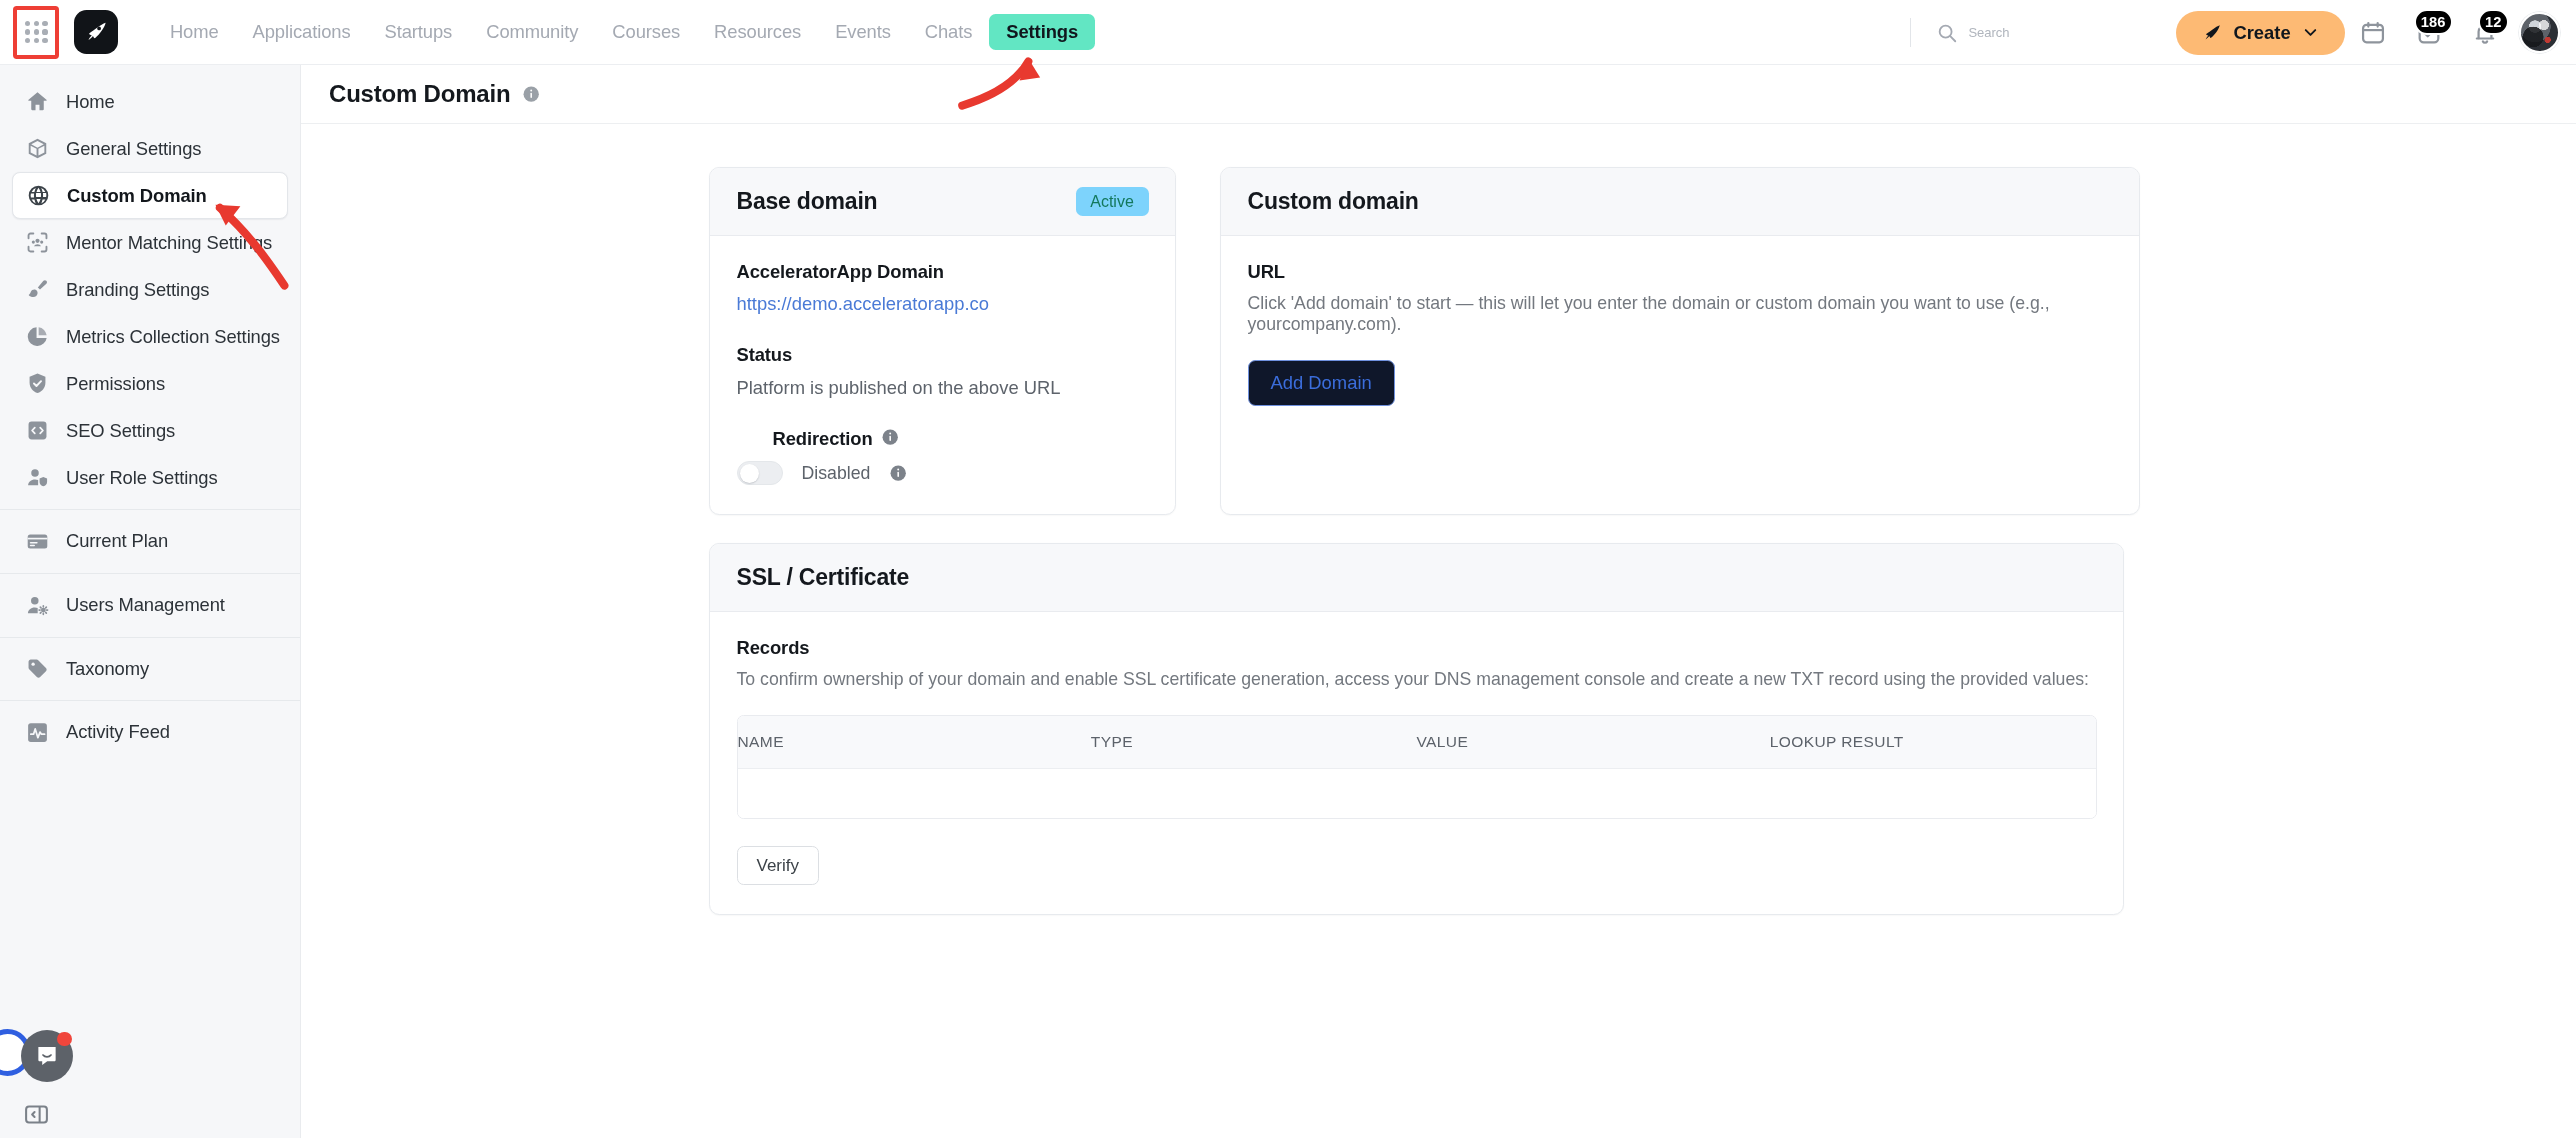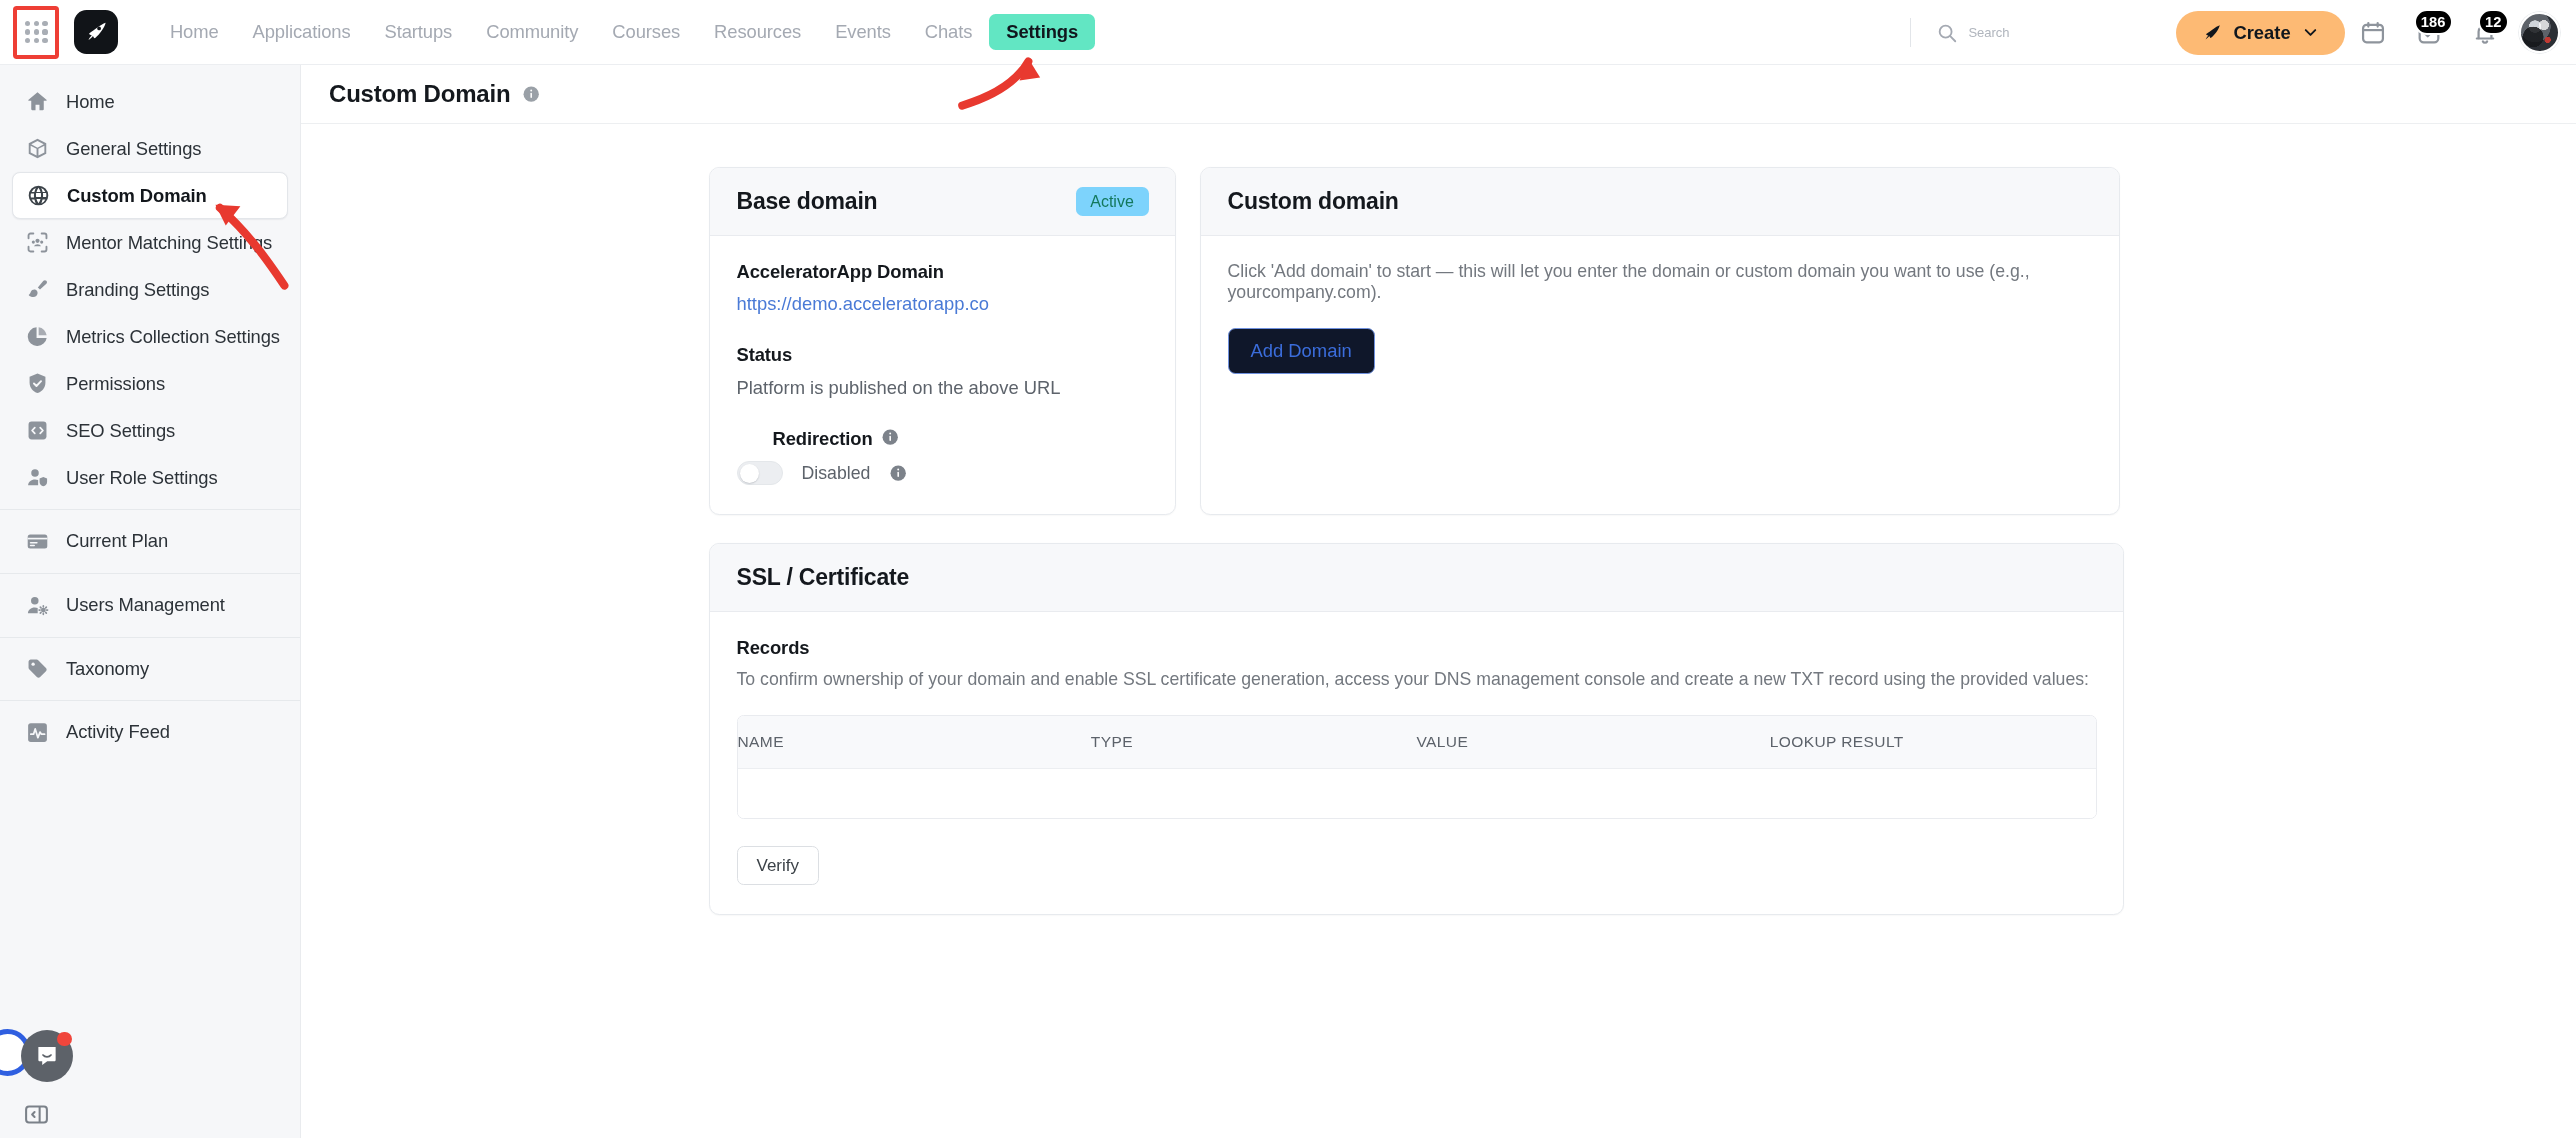--- a/index.html
+++ b/index.html
@@ -110,21 +110,21 @@
 
   
   .main { position: absolute; top: 65px; left: 301px; width: 2275px; height: 1074px; background: #ffffff; }
   .page-head {
     height: 59px; display: flex; align-items: center; gap: 11.8px;
     padding-left: 28px; border-bottom: 0.7px solid #edeff1;
   }
   .page-title { font-size: 24px; font-weight: 700; color: #14181d; letter-spacing: -0.2px; }
 
   .content { position: relative; padding: 43px 0 0 0; }
-  .row { display: flex; gap: 24px; padding-left: 408px; padding-right: 16px; }
+  .row { display: flex; gap: 44px; padding-left: 408px; padding-right: 16px; }
 
   .card {
     background: #ffffff; border: 0.7px solid #e7eaee; border-radius: 10.3px;
     box-shadow: 0 0.7px 1.5px rgba(16,24,40,.03);
     overflow: hidden;
   }
   .card-head {
     background: #f7f8fa; border-bottom: 0.7px solid #e9ebef;
     padding: 19px 26.5px; display: flex; align-items: center; justify-content: space-between;
     min-height: 68px;
@@ -461,20 +461,21 @@
               </div>
             </div>
           </div>
         </div>
 
         <div class="card" style="width:920px;">
           <div class="card-head">
             <span class="card-title">Custom domain</span>
           </div>
           <div class="card-body">
+            <div class="field-label">URL</div>
             <div class="hint">Click 'Add domain' to start — this will let you enter the domain or custom domain you want to use (e.g., yourcompany.com).</div>
             <button class="btn-outline-blue" style="margin-top:25px;">Add Domain</button>
           </div>
         </div>
       </div>
 
       <div class="row" style="margin-top:28px;">
         <div class="card" style="width:1415px;">
           <div class="card-head">
             <span class="card-title">SSL / Certificate</span>

